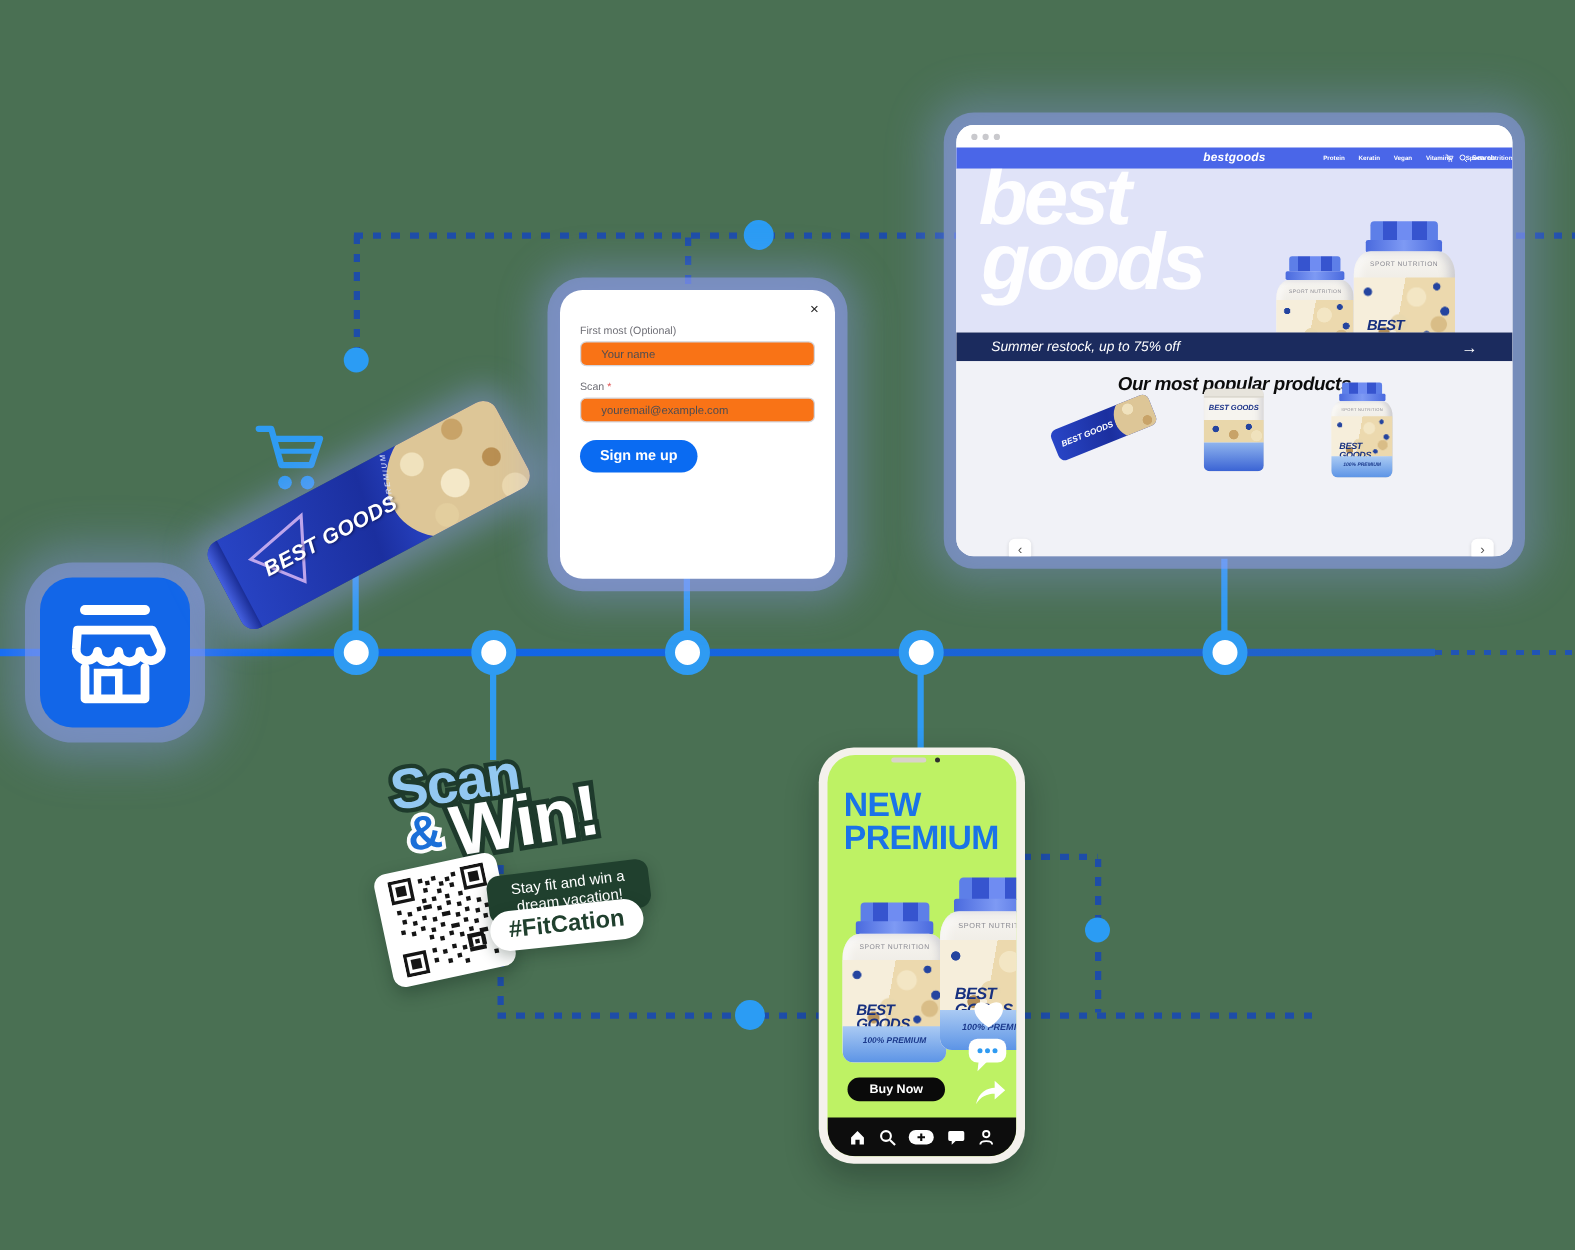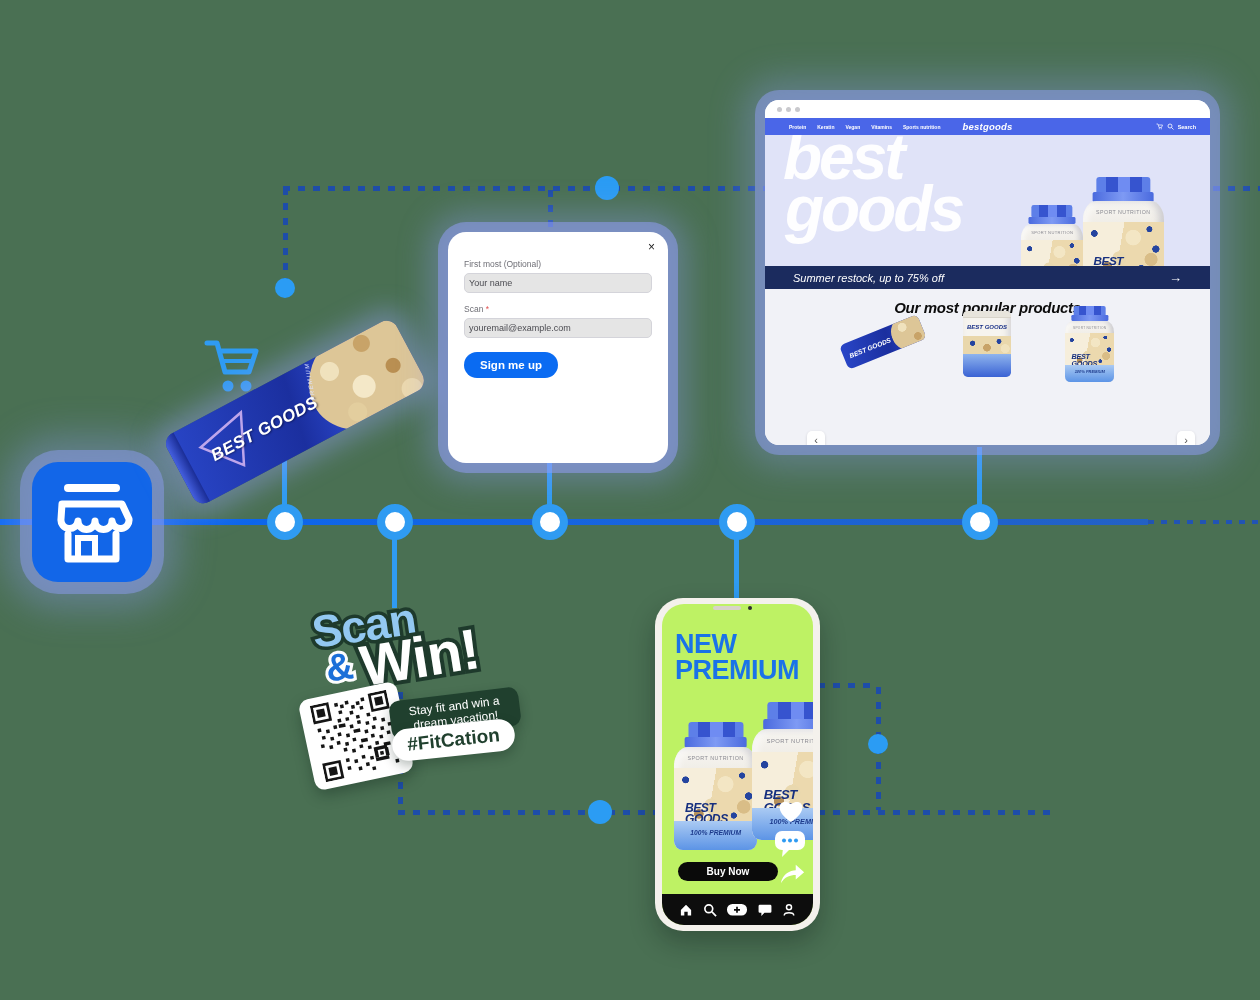--- a/index.html
+++ b/index.html
@@ -56,34 +56,34 @@
 
   
   .modal { position:absolute; left:448px; top:232px; width:220px; height:231px;
     background:#fff; border-radius:18px; padding:16px;
     box-shadow:0 0 0 10px rgba(144,157,243,.55), 0 0 30px 20px rgba(144,157,243,.35); }
   .modal-close { position:absolute; top:8px; right:13px; font-size:12px; color:#222; cursor:pointer; }
   .modal-head { margin-top:16px; font-size:15px; font-weight:bold; color:#0e0e0e; line-height:1.25; }
   .field-label { margin-top:11px; font-size:8.5px; color:#6f6f76; }
   .req { color:#e05252; }
   .field-input { display:block; width:100%; height:20px; margin-top:4px; border:1px solid #d4d4da;
-    border-radius:5px; font-size:9px; padding:0 4px; color:#333; outline:none; background:#e5e5e5;
+    border-radius:5px; font-size:9px; padding:0 16px; color:#333; outline:none; background:#f97316;
     font-family:"Liberation Sans", sans-serif; }
   .field-input::placeholder { color:#4c4c52; opacity:1; }
   .modal-btn { margin-top:14px; border:none; background:#0a6bf2; color:#fff; font-weight:bold;
     font-size:11.5px; padding:7px 16px; border-radius:16px; cursor:pointer;
     font-family:"Liberation Sans", sans-serif;text-align:right; }
 
   
   .browser { position:absolute; left:765px; top:100px; width:445px; height:345px;
     background:#fff; border-radius:14px; overflow:hidden;
     box-shadow:0 0 0 10px rgba(144,157,243,.5), 0 0 34px 22px rgba(144,157,243,.33); }
   .b-topbar { height:18px; background:#fff; display:flex; align-items:center; padding-left:12px; gap:4px; }
   .b-dot { width:5px; height:5px; border-radius:50%; background:#c9c9cd; }
-  .b-nav { position:relative; height:17px; background:#4a66e8; display:flex; align-items:center; }
+  .b-nav { position:relative; height:17px; background:#4a66e8; display:flex; align-items:center;justify-content:flex-end; }
   .b-menu { display:flex; gap:11px; padding-left:24px; }
   .b-menu span { font-size:5px; color:#fff; font-weight:600; }
   .b-logo { position:absolute; left:0; right:0; text-align:center; color:#fff; font-weight:bold;
     font-style:italic; font-size:9.5px; letter-spacing:.2px; }
   .b-search { position:absolute; right:14px; display:flex; align-items:center; gap:4px; }
   .b-search span { font-size:5.5px; color:#fff; font-weight:bold; }
   .b-hero { position:relative; height:131px; background:#e0e3f8; overflow:hidden; }
   .b-hero-word { position:absolute; left:18px; top:-4px; font-size:64px; line-height:.82;
     font-weight:bold; font-style:italic; color:rgba(255,255,255,.95); letter-spacing:-3px; }
   .b-banner { position:relative; height:23px; background:#1b2b5e; display:flex; align-items:center;
@@ -175,21 +175,21 @@
   
   .phone { position:absolute; left:655px; top:598px; width:165px; height:333px; background:#f4f1ec;
     border-radius:28px; box-shadow:0 12px 26px rgba(10,20,15,.3); }
   .phone-screen { position:absolute; left:7px; top:6px; width:151px; height:321px; background:#bef264;
     border-radius:22px; overflow:hidden; }
   .ph-speaker { position:absolute; left:58px; top:8px; width:28px; height:4px; border-radius:2px; background:#d9d3ca; }
   .ph-camera { position:absolute; left:93px; top:8px; width:4px; height:4px; border-radius:50%; background:#2e2e2e; }
   .ph-headline { position:absolute; left:13px; top:28px; font-size:27px; font-weight:bold;
     color:#1a73e8; line-height:.95; letter-spacing:-.5px; }
   .ph-headline span { display:block; }
-  .ph-buy { position:absolute; left:16px; top:258px; width:100px; height:19px; background:#0a0a0a;
+  .ph-buy { position:absolute; left:16px; top:258px; width:78px; height:19px; background:#0a0a0a;
     border:none; border-radius:10px; color:#fff; font-size:10px; font-weight:bold; cursor:pointer;
     font-family:"Liberation Sans",sans-serif; }
   .ph-float { position:absolute; cursor:pointer; }
   .ph-nav { position:absolute; left:0; bottom:0; width:100%; height:31px; background:#0d0d0d;
     display:flex; align-items:center; justify-content:space-around; padding:0 12px; }
   .ph-nav .nbtn { display:flex; align-items:center; justify-content:center; cursor:pointer; }
 </style>
 </head>
 <body>
 

